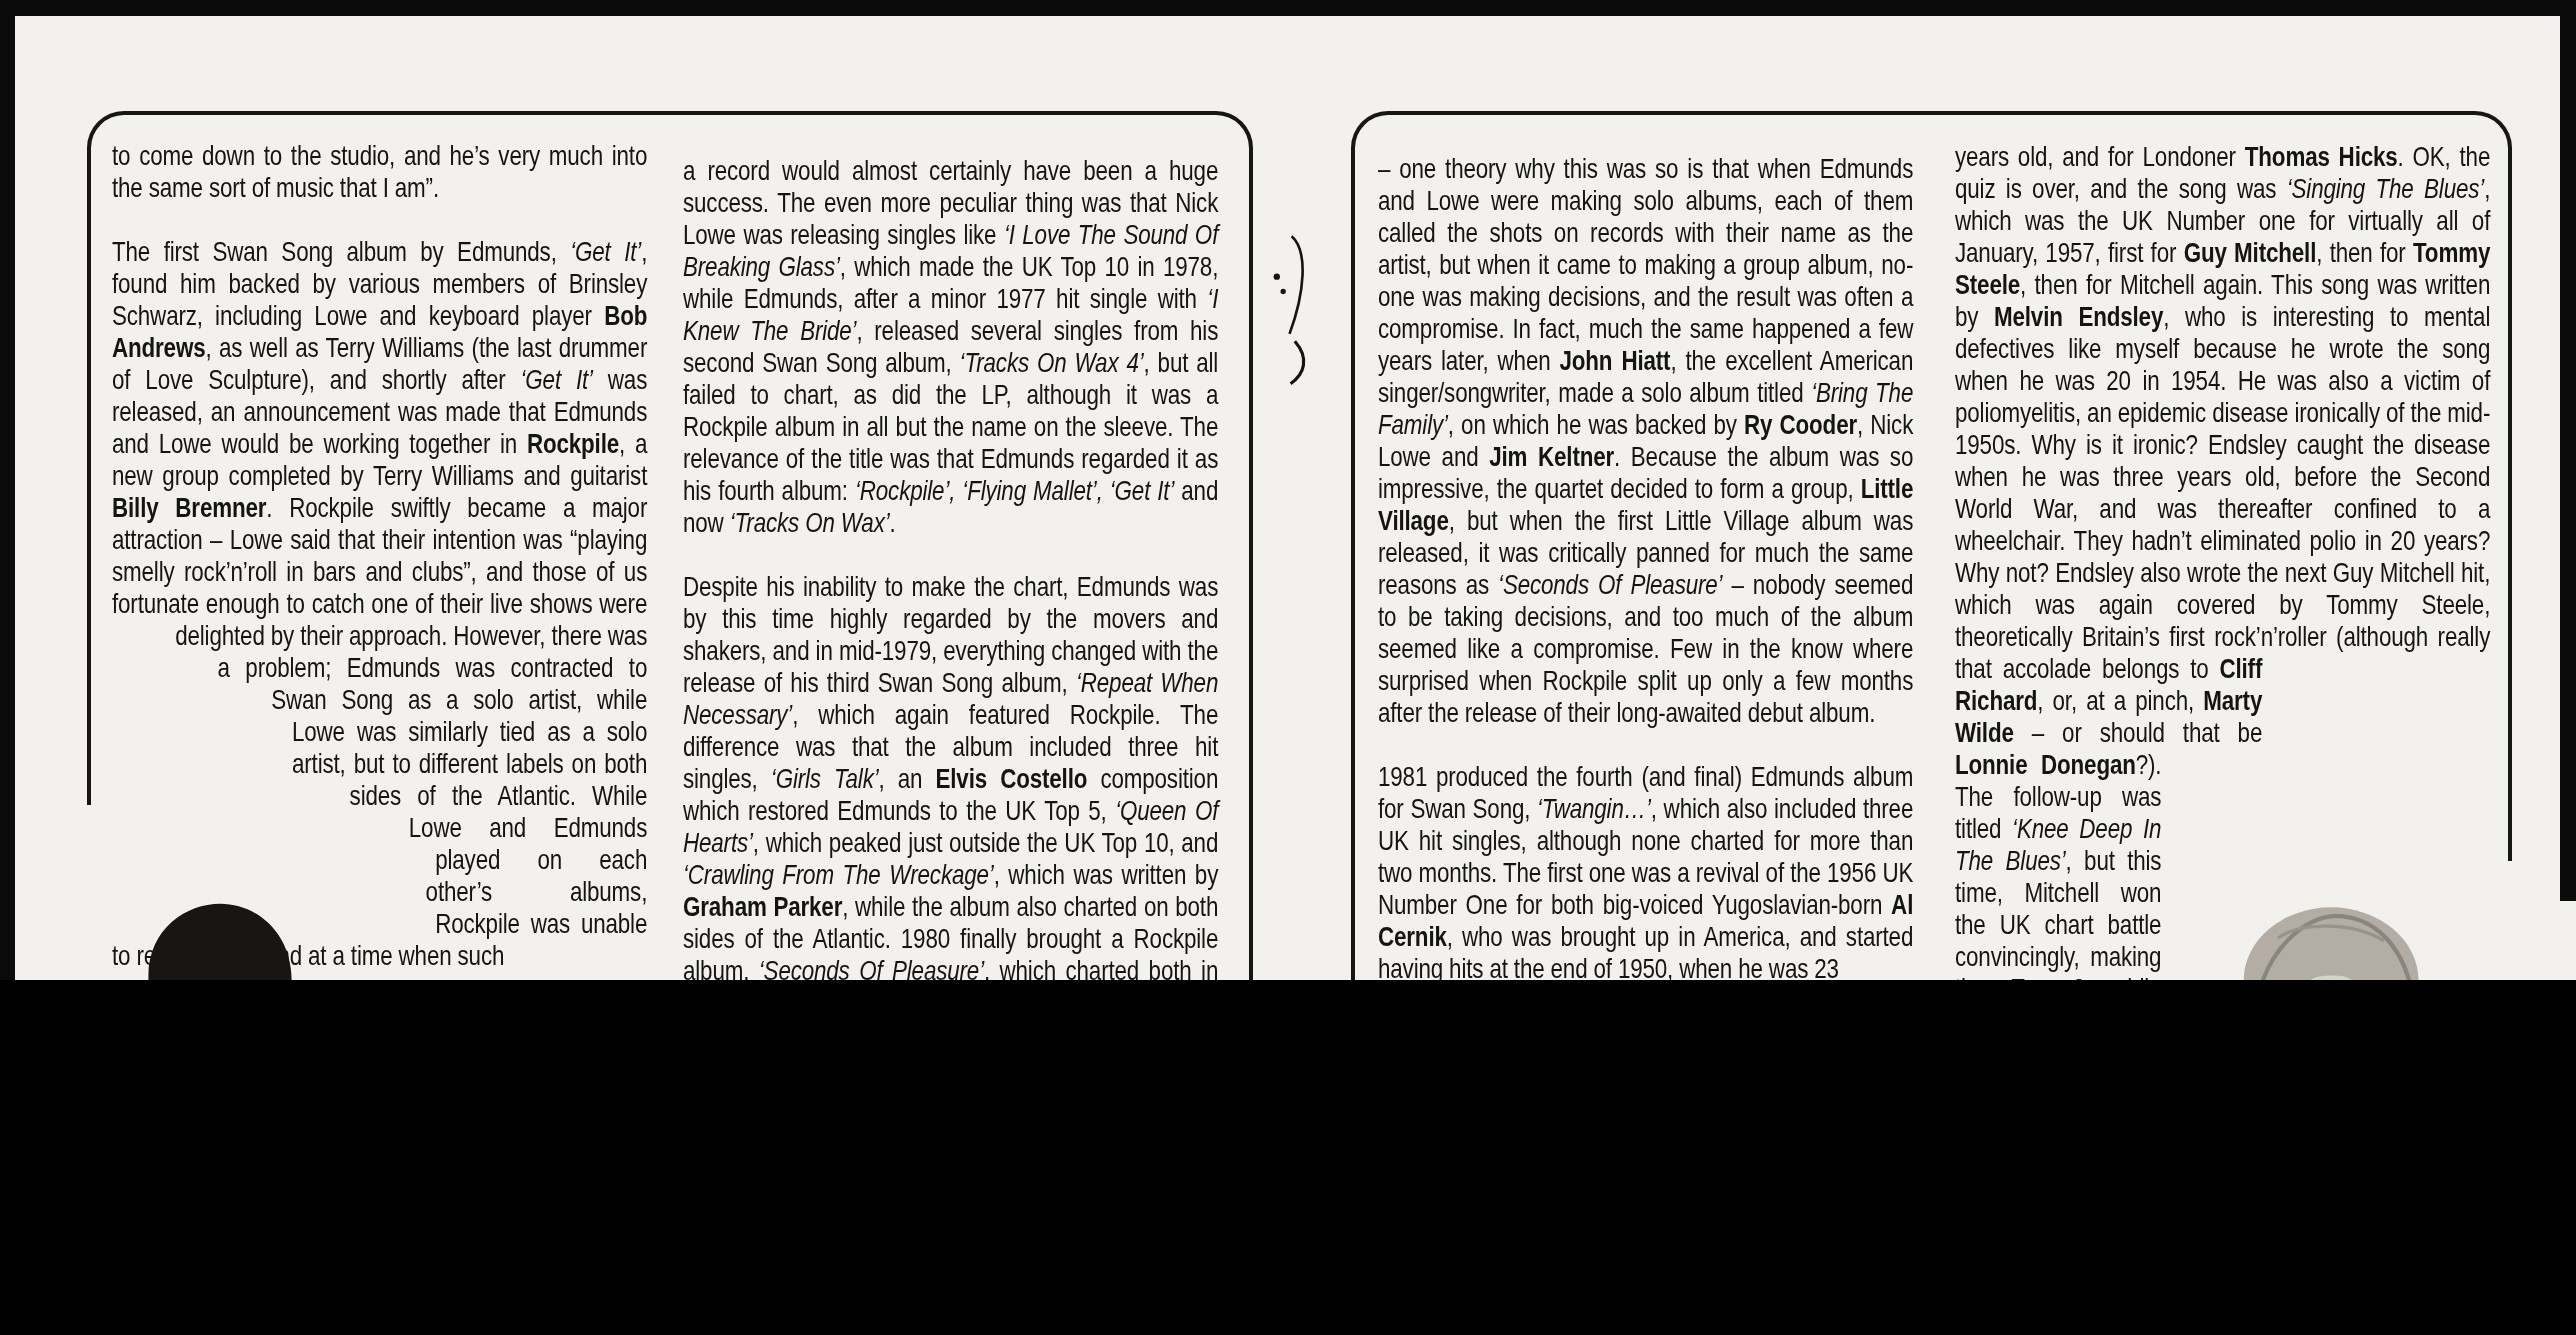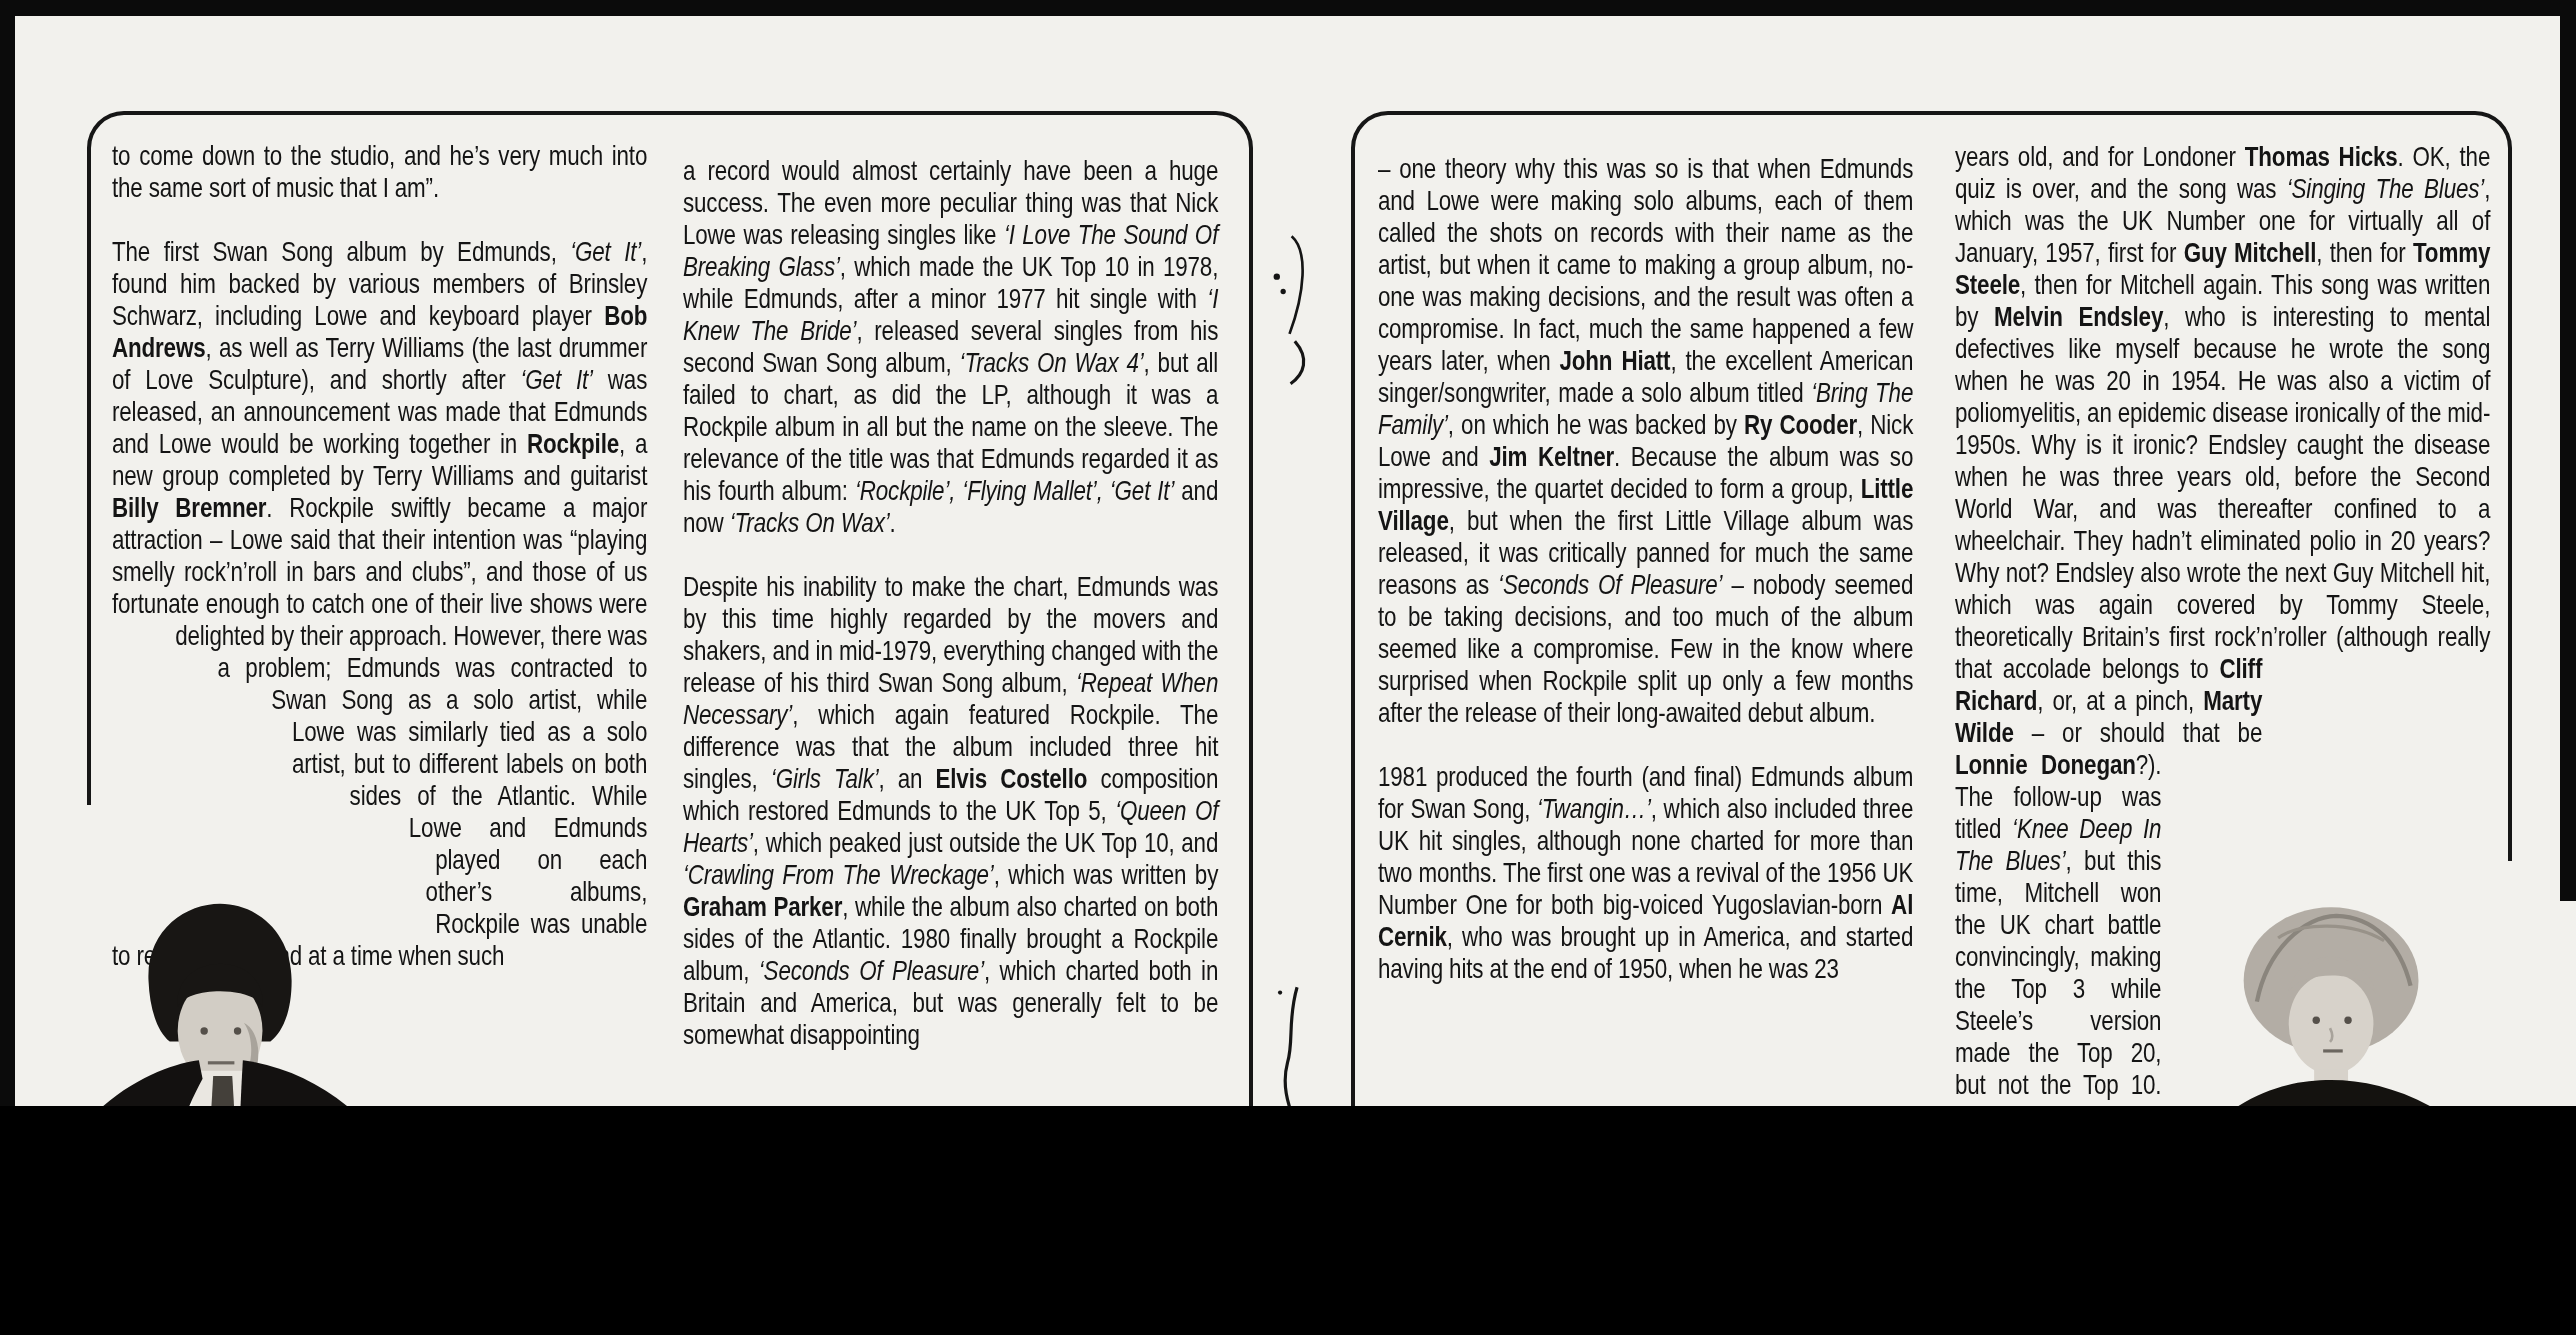--- a/index.html
+++ b/index.html
@@ -1,16 +1,16 @@
 <!DOCTYPE html>
 <html style="font-size:8.5px"><head>
 <meta charset="utf-8">
 <style>
   html,body{margin:0;padding:0;background:#000;}
-  #canvas{position:relative;width:2576px;height:1106px;overflow:hidden;background:#0b0b0b;
+  #canvas{position:relative;width:2576px;height:980px;overflow:hidden;background:#0b0b0b;
           font-family:"Liberation Sans", sans-serif;}
   .page{position:absolute;inset:0;background:#f2f1ed;}
   
   .panel{position:absolute;border:4.8px solid #161616;border-bottom-width:10.6px;border-radius:37px;}
   #panel-left{left:87px;top:111px;width:1158px;height:1129px;}
   #panel-right{left:1351px;top:111px;width:1153px;height:1129px;}
   
   .mask{position:absolute;background:#f2f1ed;}
   #mask-left-border{left:78px;top:805px;width:30px;height:450px;}
   #mask-left-bottom{left:78px;top:1228px;width:543px;height:37px;}

